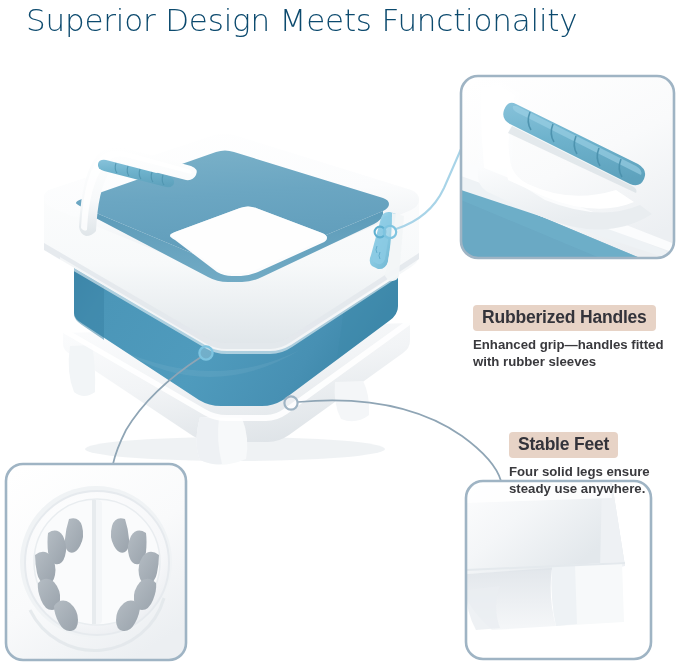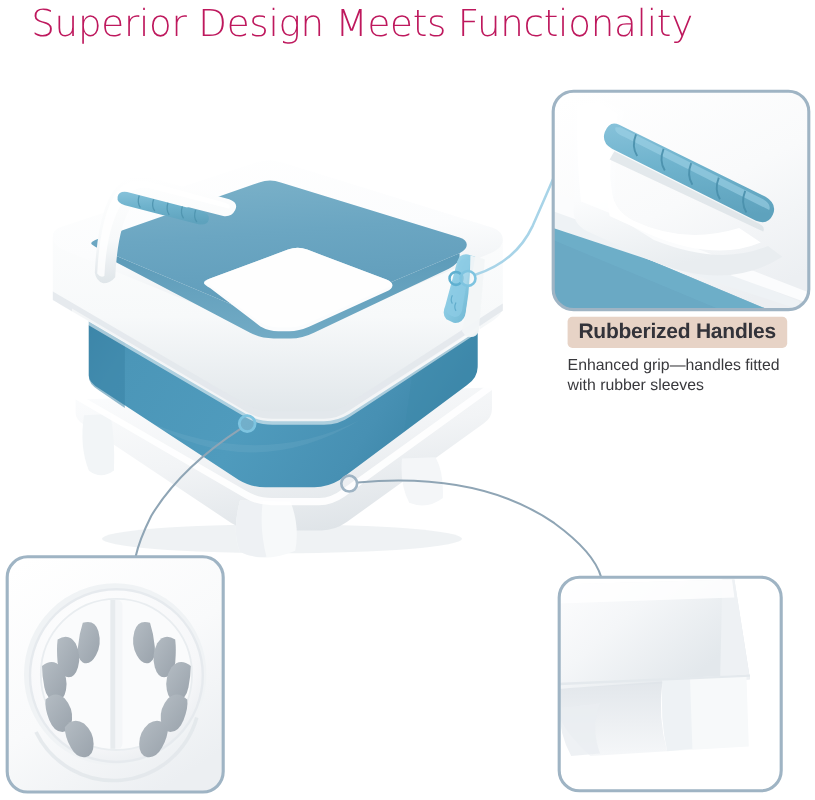--- a/index.html
+++ b/index.html
@@ -12,46 +12,47 @@
   }
   #stage{position:absolute;inset:0;width:679px;height:667px;}
 
   
   .title{
     position:absolute;left:26px;top:2px;
     font-family:"DejaVu Sans", sans-serif;
     font-size:31px;
     font-weight:300;
     letter-spacing:-0.2px;
-    color:#be185d;
+    color:#0c4a6e;
     white-space:nowrap;
   }
 
   
   #art{position:absolute;left:0;top:0;width:679px;height:667px;}
 
   
-  .callout{position:absolute;}
+  .callout{position:absolute;margin-top:41px;}
   .badge{
     display:inline-block;
     background:#e7d3c6;
     color:#33333a;
     font-size:17.5px;
     font-weight:bold;
     padding:2px 9px 3px 9px;
     border-radius:4px;
     letter-spacing:-0.2px;
     white-space:nowrap;
   }
   .desc{
     margin-top:6px;
     font-size:13.2px;
     line-height:16.5px;
     color:#39393d;
     white-space:pre-line;
+    font-weight:bold;
   }
   #c-handles{left:473px;top:264px;}
   #c-feet{left:509px;top:391px;}
   #c-drain{left:199px;top:519px;}
 </style>
 </head>
 <body>
 
 <div id="stage">
 
@@ -312,17 +313,22 @@
       <rect x="466" y="481" width="185" height="178" rx="17" ry="17" fill="none" stroke="#9fb4c4" stroke-width="2.6"></rect>
     </g>
   </svg>
 
   <div class="callout" id="c-handles">
     <div class="badge">Rubberized Handles</div>
     <div class="desc">Enhanced grip—handles fitted
 with rubber sleeves</div>
   </div>
 
+  <div class="callout" id="c-feet">
+    <div class="badge">Stable Feet</div>
+    <div class="desc">Four solid legs ensure
+steady use anywhere.</div>
+  </div>
 
   <div class="callout" id="c-drain">
   </div>
 
 </div>
 
 </body></html>

